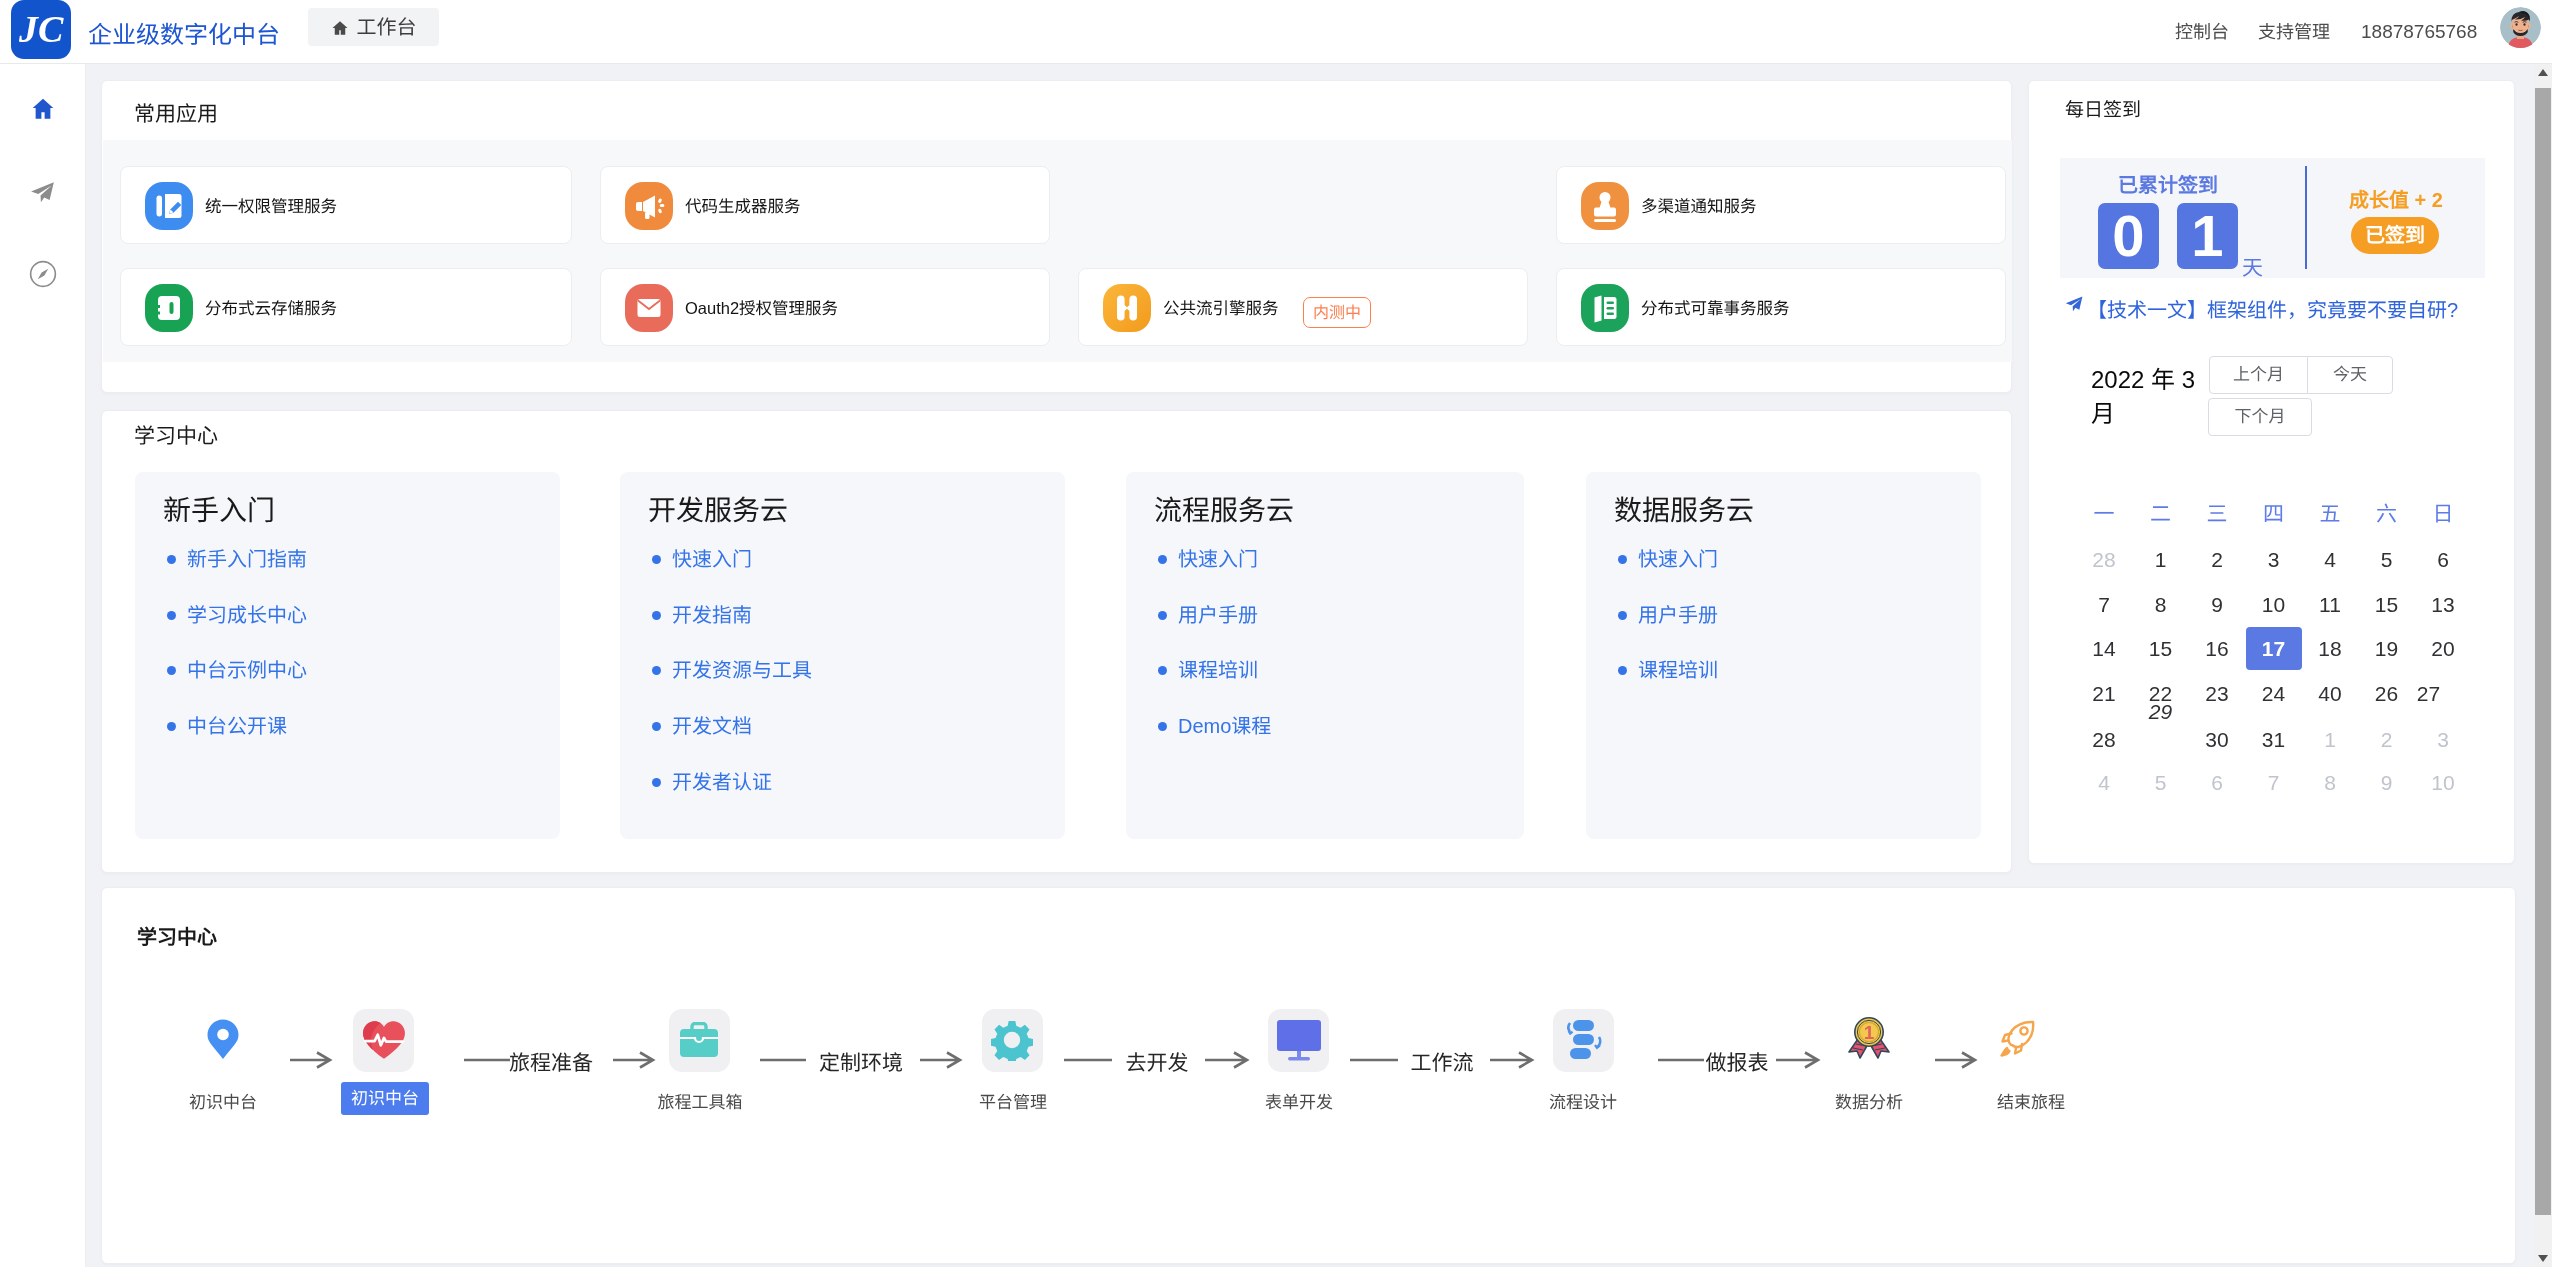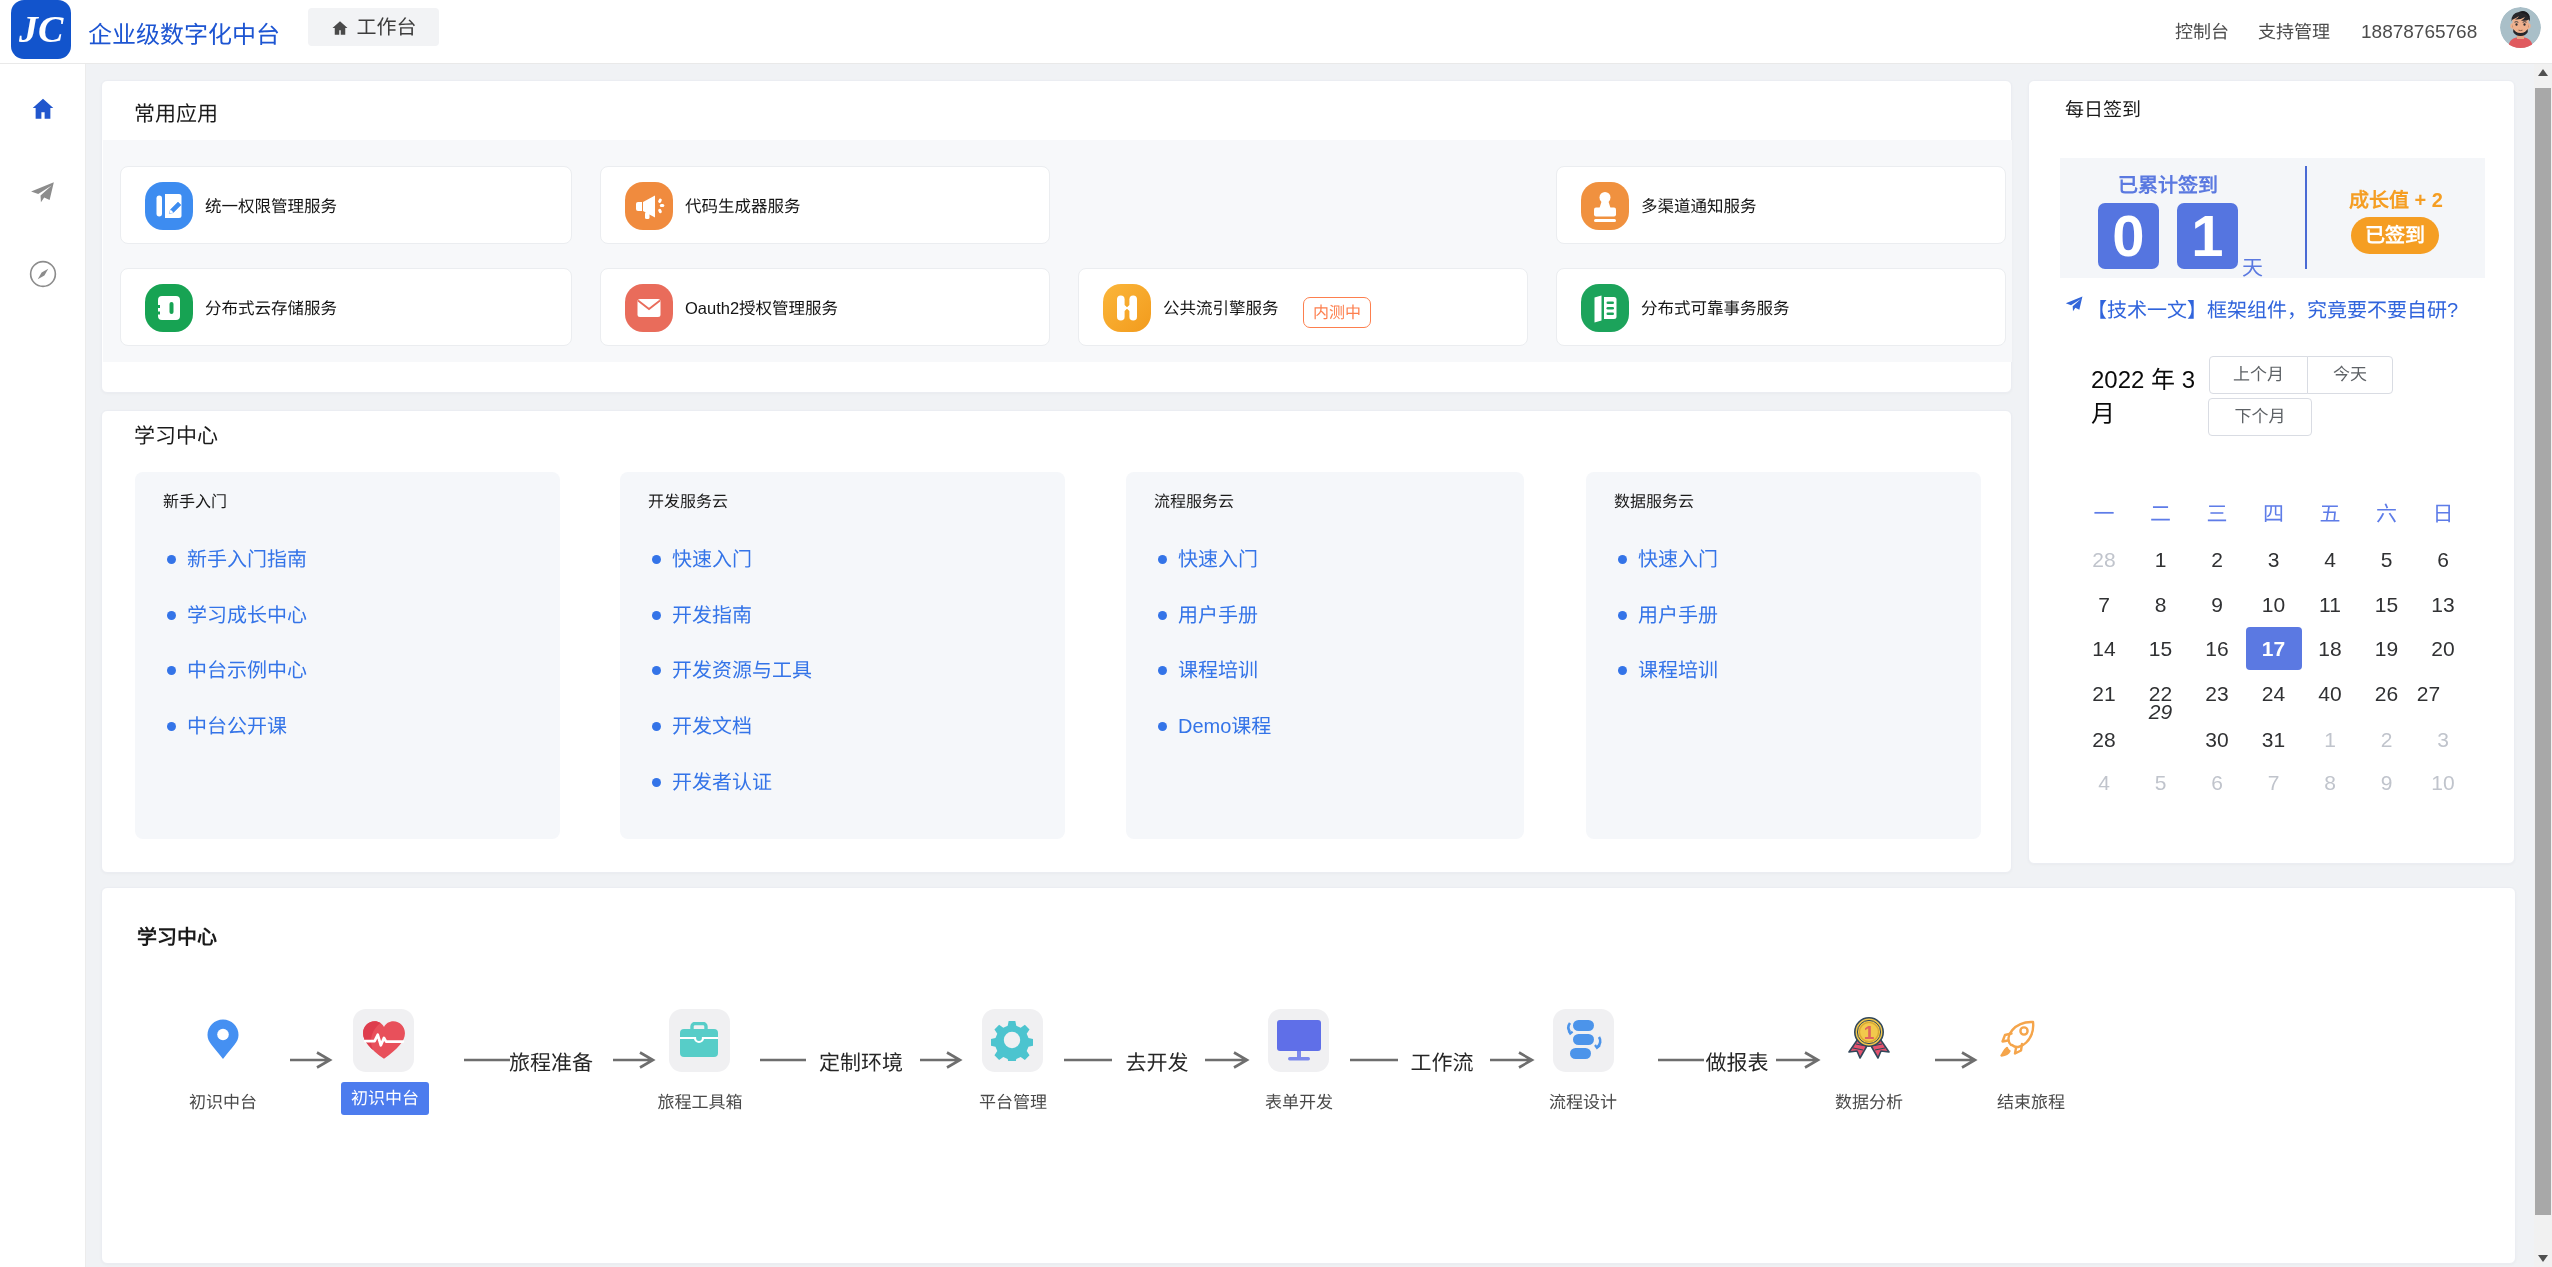--- a/index.html
+++ b/index.html
@@ -27,21 +27,21 @@
   .card { position:absolute; background:#fff; border:1px solid #ebedf2; border-radius:6px; box-shadow:0 1px 3px rgba(0,0,0,0.03); }
   .card-title { font-size:21px; color:#1a1a1a; }
   
   .appband { position:absolute; left:1px; top:59px; width:1909px; height:222px; background:#f7f8fa; }
   .tile { position:absolute; height:78px; background:#fff; border:1px solid #ebedf0; border-radius:8px; }
   .tile .ticon { position:absolute; left:24px; top:15px; width:48px; height:48px; border-radius:18px; }
   .tile .tlabel { position:absolute; left:84px; top:0; height:78px; line-height:78px; font-size:16.5px; color:#141414; }
   .tag-beta { position:absolute; left:182px; top:28px; padding:0 9px; height:31px; line-height:29px; border:1px solid #fd7f4e; border-radius:7px; color:#fd7f4e; font-size:16px; }
   
   .panel { position:absolute; top:61px; height:367px; background:#f5f7fa; border-radius:8px; }
-  .panel h3 { position:absolute; left:28px; top:16px; font-size:16px; font-weight:normal; color:#1a1a1a; }
+  .panel h3 { position:absolute; left:28px; top:16px; font-size:28px; font-weight:normal; color:#1a1a1a; }
   .plink { position:absolute; left:32px; font-size:20px; color:#3474e8; white-space:nowrap; }
   .plink .dot { display:inline-block; width:9px; height:9px; border-radius:50%; background:#3474e8; margin-right:11px; vertical-align:2px; }
   
   .ftile { position:absolute; top:121px; width:61px; height:63px; background:#f0f0f2; border-radius:13px; }
   .flabel { position:absolute; top:200px; font-size:17px; color:#4a4a4a; text-align:center; white-space:nowrap; }
   .flabel.sel { background:#4d7cee; color:#fff; border-radius:3px; height:33px; line-height:33px; top:194px; text-align:center; }
   .ftext { position:absolute; top:158px; font-size:21px; color:#262626; white-space:nowrap; }
   .fconn { position:absolute; top:163px; }
   
   #signpanel { position:absolute; left:31px; top:77px; width:425px; height:120px; background:#f4f6f9; }

